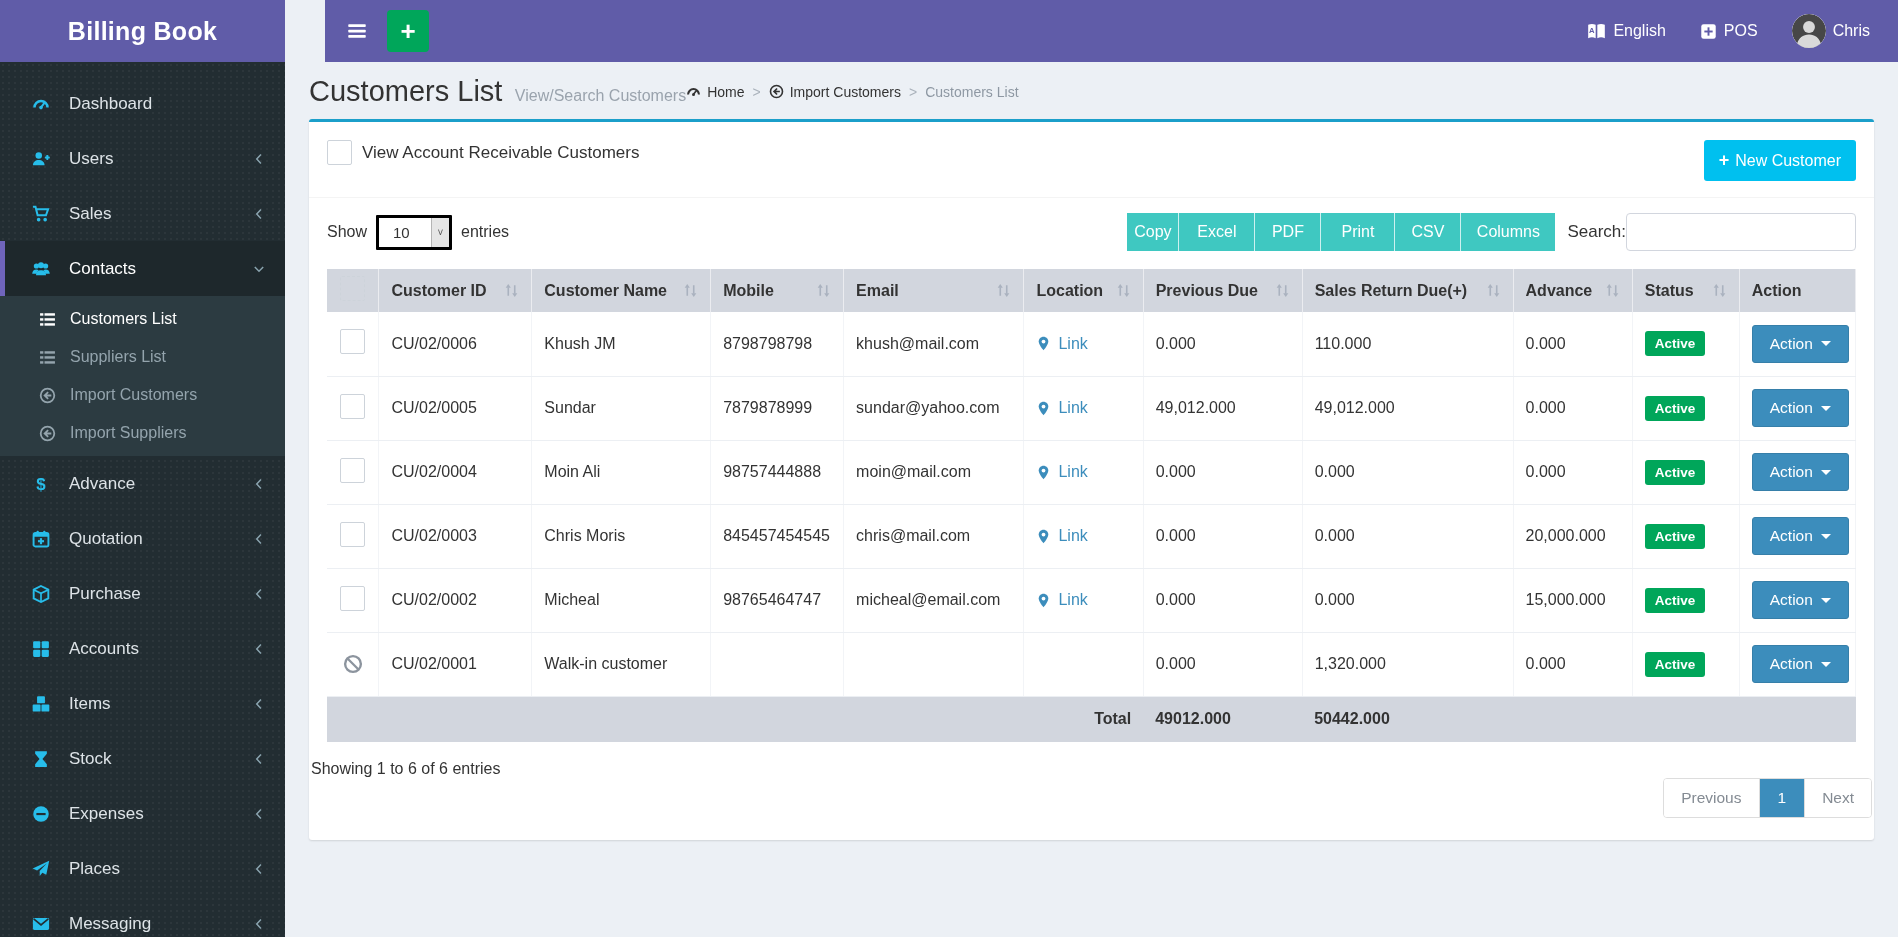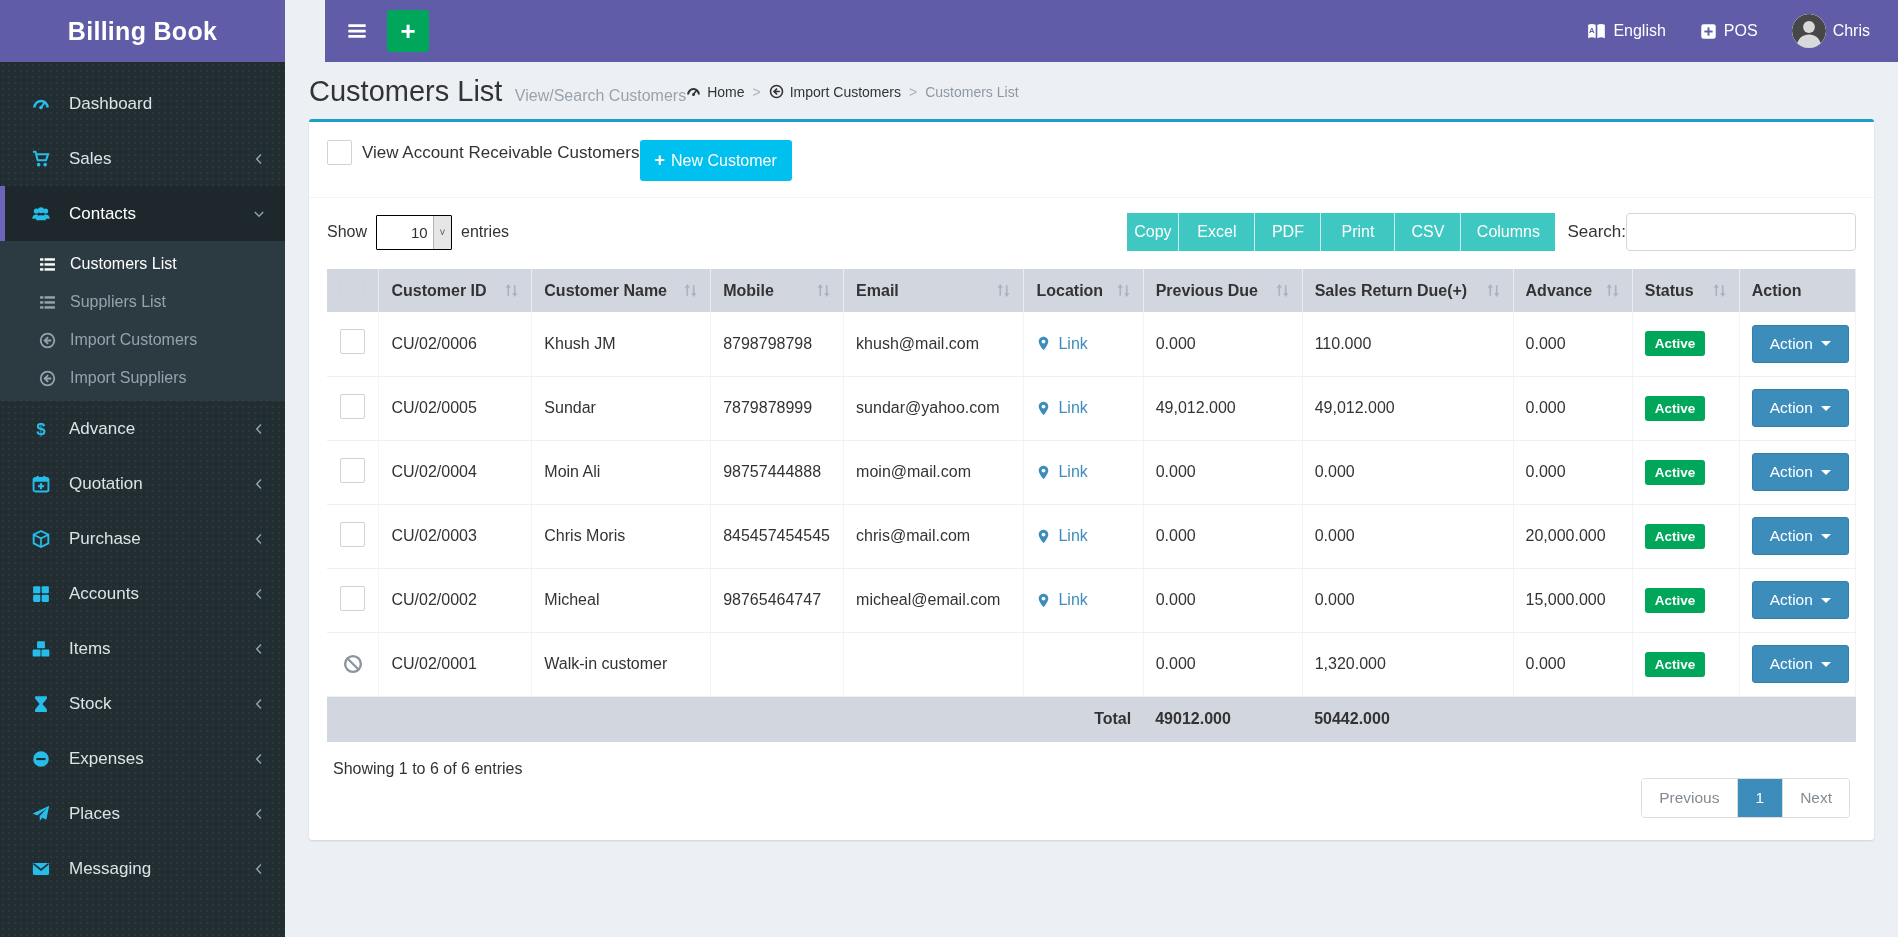--- a/index.html
+++ b/index.html
@@ -36,30 +36,30 @@
   .content-header { display:flex; align-items:center; padding:13px 24px 11px 24px; }
   .page-title { font-size:29px; color:#333; font-weight:500; }
   .page-subtitle { font-size:16px; color:#9aa3ad; font-weight:normal; margin-left:8px; }
   .breadcrumb { display:flex; align-items:center; gap:8px; font-size:14px; color:#333; }
   .crumb { display:flex; align-items:center; gap:6px; cursor:pointer; color:#333; }
   .crumb.last { color:#8e98a3; cursor:default; }
   .crumb-sep { color:#aab2bb; }
 
   
   .card { margin:0 24px; background:#fff; border-top:3px solid #1b9fca; border-radius:3px; box-shadow:0 1px 2px rgba(0,0,0,.12); }
-  .card-row1 { display:flex; justify-content:flex-start; align-items:flex-start; padding:18px 18px 16px; }
+  .card-row1 { display:flex; justify-content:space-between; align-items:flex-start; padding:18px 18px 16px; }
   .ar-check { display:flex; align-items:center; gap:10px; }
   .checkbox { width:25px; height:25px; border:1px solid #cdd3da; border-radius:2px; background:#fff; cursor:pointer; }
   .ar-label { font-size:17px; color:#333; }
   .btn-new { background:#00c0ef; color:#fff; border:none; border-radius:3px; font-size:16px; padding:10px 15px; cursor:pointer; display:flex; align-items:center; gap:6px; font-family:inherit; }
   .btn-new b { font-size:18px; }
 
   .card-row2 { display:flex; justify-content:space-between; align-items:center; padding:15px 18px 14px; border-top:1px solid #f4f4f4; }
   .length-ctl { display:flex; align-items:center; gap:9px; font-size:16px; color:#333; }
-  .select { display:flex; width:76px; height:35px; border:1px solid #000000; border-radius:1px; background:#fff; cursor:pointer; overflow:hidden;padding-left:20px; }
+  .select { display:flex; width:76px; height:35px; border:3px solid #000000; border-radius:1px; background:#fff; cursor:pointer; overflow:hidden; }
   .select .val { flex:1; display:flex; align-items:center; padding-left:14px; font-size:15px; color:#333; }
   .select .arrow { width:18px; background:#e6e6e6; border-left:1px solid #b5b5b5; display:flex; align-items:center; justify-content:center; color:#555; font-size:10px; }
   .row2-right { display:flex; align-items:center; }
   .export-group { display:flex; }
   .btn-export { background:#3fc8c1; color:#fff; border:none; font-size:16px; padding:10px 0; cursor:pointer; border-right:1px solid rgba(255,255,255,.75); font-family:inherit; }
   .btn-export:last-child { border-right:none; }
   .search-ctl { display:flex; align-items:center; margin-left:12px; }
   .search-label { font-size:17px; color:#333; }
   .search-input { width:230px; height:38px; border:1px solid #d2d6de; border-radius:4px; padding:0 10px; font-size:15px; font-family:inherit; }
 
@@ -71,21 +71,21 @@
   tbody td.first, thead th.first { text-align:center; padding:0; }
   tfoot td { background:#d2d6de; height:46px; padding:0 12px; font-weight:bold; font-size:16px; }
   .sort-ic { flex-shrink:0; }
   .link-cell { display:flex; align-items:center; gap:7px; color:#3c8dbc; cursor:pointer; font-size:16px; }
   .badge-active { display:inline-block; background:#00a65a; color:#fff; font-size:13.5px; font-weight:bold; padding:5px 10px; border-radius:3px; }
   .btn-action { background:#3c8dbc; color:#fff; border:1px solid #367fa9; border-radius:3px; font-size:15.5px; padding:9px 17px; cursor:pointer; display:inline-flex; align-items:center; gap:8px; font-family:inherit; }
   .caret { width:0; height:0; border-left:5px solid transparent; border-right:5px solid transparent; border-top:5px solid #fff; }
   .ban-wrap { display:flex; justify-content:center; color:#8c949e; }
 
   
-  .table-bottom { display:flex; justify-content:space-between; align-items:flex-start; padding:14px 24px 22px; }
+  .table-bottom { display:flex; justify-content:space-between; align-items:flex-start; padding:14px 2px 22px; }
   .dt-info { font-size:16px; color:#333; margin-top:4px; }
   .paginate { display:inline-flex; border:1px solid #ddd; border-radius:4px; overflow:hidden; margin-top:22px; }
   .page-btn { background:#fff; border:none; padding:10px 17px; font-size:15.5px; color:#848b93; cursor:pointer; font-family:inherit; }
   .page-btn.current { background:#3c8dbc; color:#fff; padding:10px 18px; }
   .page-btn + .page-btn { border-left:1px solid #ddd; }
 </style>
 </head>
 <body>
 
 <div class="topbar">
@@ -143,20 +143,36 @@
             <path d="M2.2 11.2a5.8 5.8 0 1 1 11.6 0" fill="none" stroke="currentColor" stroke-width="2.2"></path>
             <line x1="8" y1="11" x2="11.4" y2="6.6" stroke="currentColor" stroke-width="1.8"></line>
             <circle cx="8" cy="11.2" r="1.6"></circle>
           </svg>
         </span>
         <span>Dashboard</span>
       </div>
       <div class="side-item">
         <span class="mi">
           <svg width="18" height="18" viewBox="0 0 16 16" fill="currentColor" xmlns="http://www.w3.org/2000/svg">
+            <circle cx="6" cy="4.8" r="2.9"></circle>
+            <path d="M.8 13.6c0-3.1 2.3-4.8 5.2-4.8s5.2 1.7 5.2 4.8z"></path>
+            <rect x="11.4" y="5.7" width="4.4" height="1.8" rx=".5"></rect>
+            <rect x="12.7" y="4.4" width="1.8" height="4.4" rx=".5"></rect>
+          </svg>
+        </span>
+        <span>Users</span>
+        <span class="chev">
+          <svg width="12" height="12" viewBox="0 0 16 16" fill="currentColor" xmlns="http://www.w3.org/2000/svg">
+            <path d="M10.6 2 5 8l5.6 6" fill="none" stroke="currentColor" stroke-width="2"></path>
+          </svg>
+        </span>
+      </div>
+      <div class="side-item">
+        <span class="mi">
+          <svg width="18" height="18" viewBox="0 0 16 16" fill="currentColor" xmlns="http://www.w3.org/2000/svg">
             <path d="M.8 1.6h2.3l1.9 7.5h7.4l1.9-5.3H4.1" fill="none" stroke="currentColor" stroke-width="1.8"></path>
             <circle cx="5.9" cy="13" r="1.6"></circle>
             <circle cx="11.7" cy="13" r="1.6"></circle>
           </svg>
         </span>
         <span>Sales</span>
         <span class="chev">
           <svg width="12" height="12" viewBox="0 0 16 16" fill="currentColor" xmlns="http://www.w3.org/2000/svg">
             <path d="M10.6 2 5 8l5.6 6" fill="none" stroke="currentColor" stroke-width="2"></path>
           </svg>

